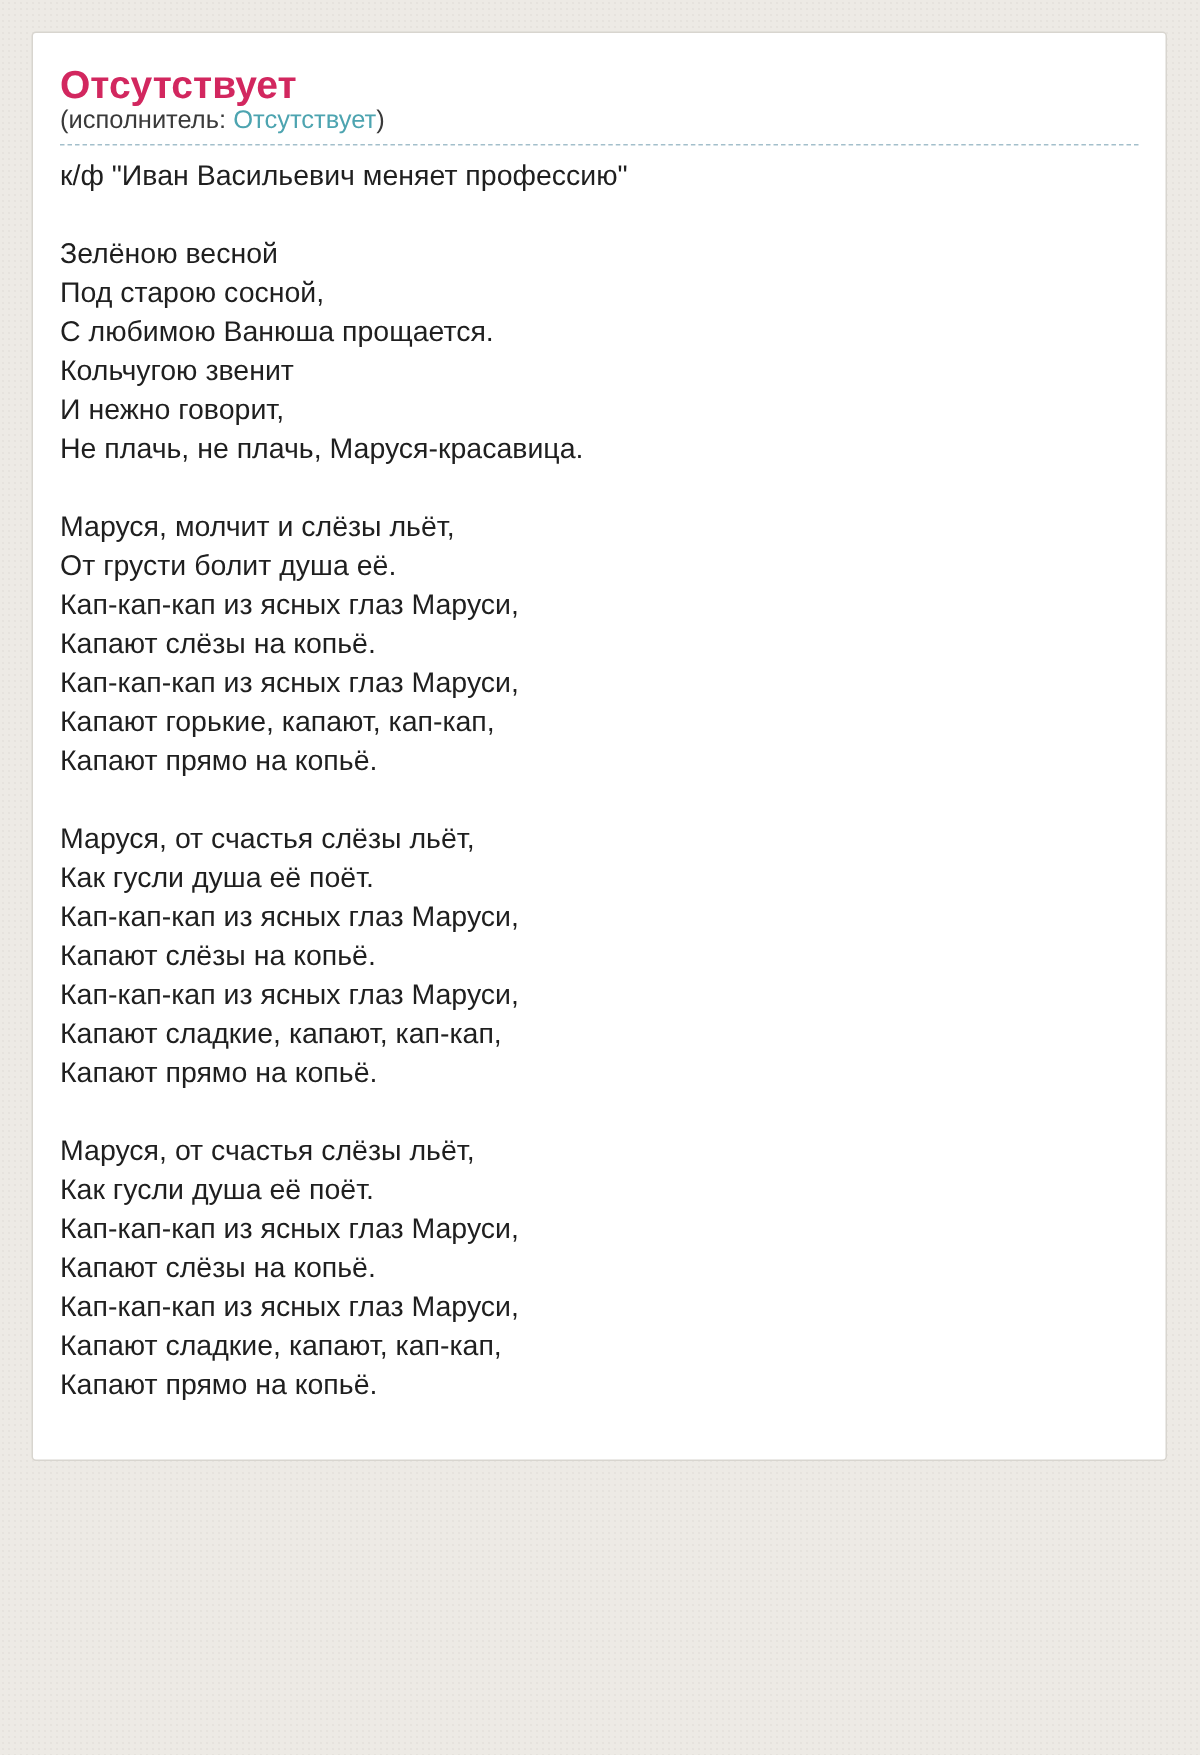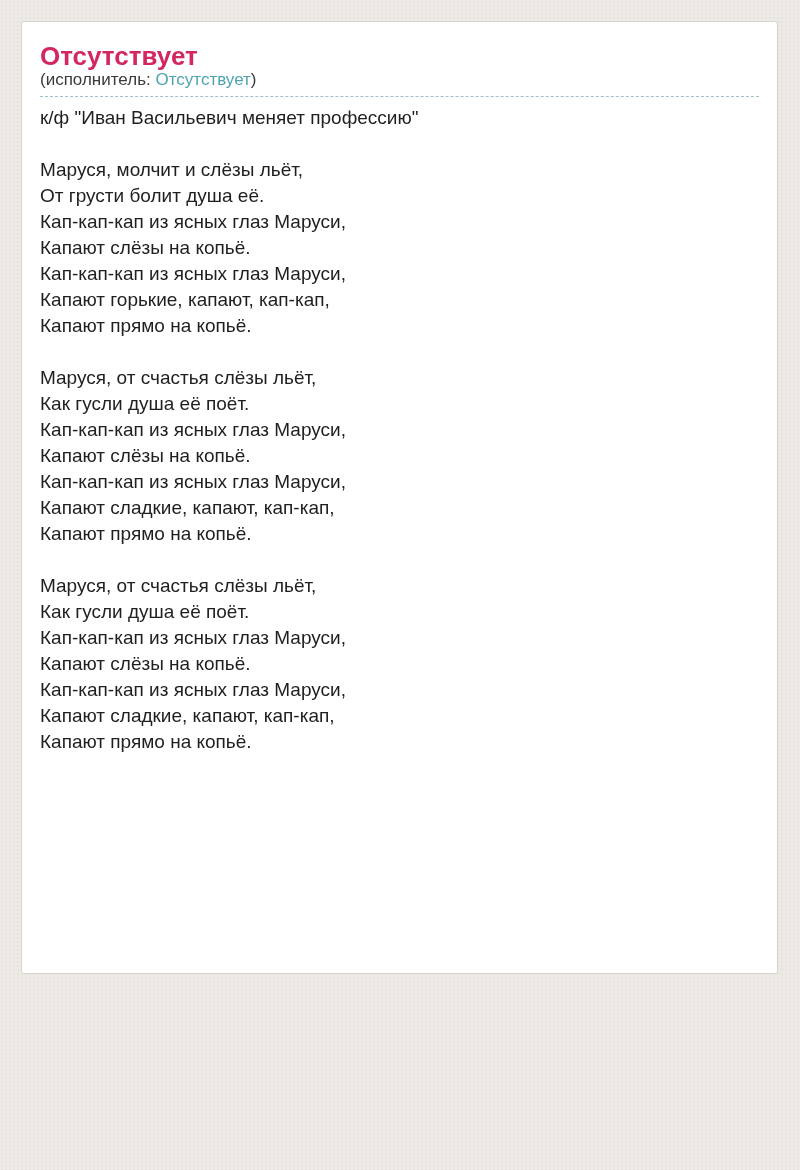--- a/index.html
+++ b/index.html
@@ -56,18 +56,19 @@
 <div class="card">
   <h1 class="page-title">Отсутствует</h1>
 
   <div class="artist-line">
     <span>(исполнитель: </span><a class="artist-link" href="#">Отсутствует</a><span>)</span>
   </div>
 
   <div class="lyrics">
     <p class="film-credit">к/ф "Иван Васильевич меняет профессию"</p>
     <div>
+        <p class="stanza">Зелёною весной<br>Под старою сосной,<br>С любимою Ванюша прощается.<br>Кольчугою звенит<br>И нежно говорит,<br>Не плачь, не плачь, Маруся-красавица.</p>
         <p class="stanza">Маруся, молчит и слёзы льёт,<br>От грусти болит душа её.<br>Кап-кап-кап из ясных глаз Маруси,<br>Капают слёзы на копьё.<br>Кап-кап-кап из ясных глаз Маруси,<br>Капают горькие, капают, кап-кап,<br>Капают прямо на копьё.</p>
         <p class="stanza">Маруся, от счастья слёзы льёт,<br>Как гусли душа её поёт.<br>Кап-кап-кап из ясных глаз Маруси,<br>Капают слёзы на копьё.<br>Кап-кап-кап из ясных глаз Маруси,<br>Капают сладкие, капают, кап-кап,<br>Капают прямо на копьё.</p>
         <p class="stanza">Маруся, от счастья слёзы льёт,<br>Как гусли душа её поёт.<br>Кап-кап-кап из ясных глаз Маруси,<br>Капают слёзы на копьё.<br>Кап-кап-кап из ясных глаз Маруси,<br>Капают сладкие, капают, кап-кап,<br>Капают прямо на копьё.</p>
       </div>
   </div>
 </div>
 
 </body></html>

